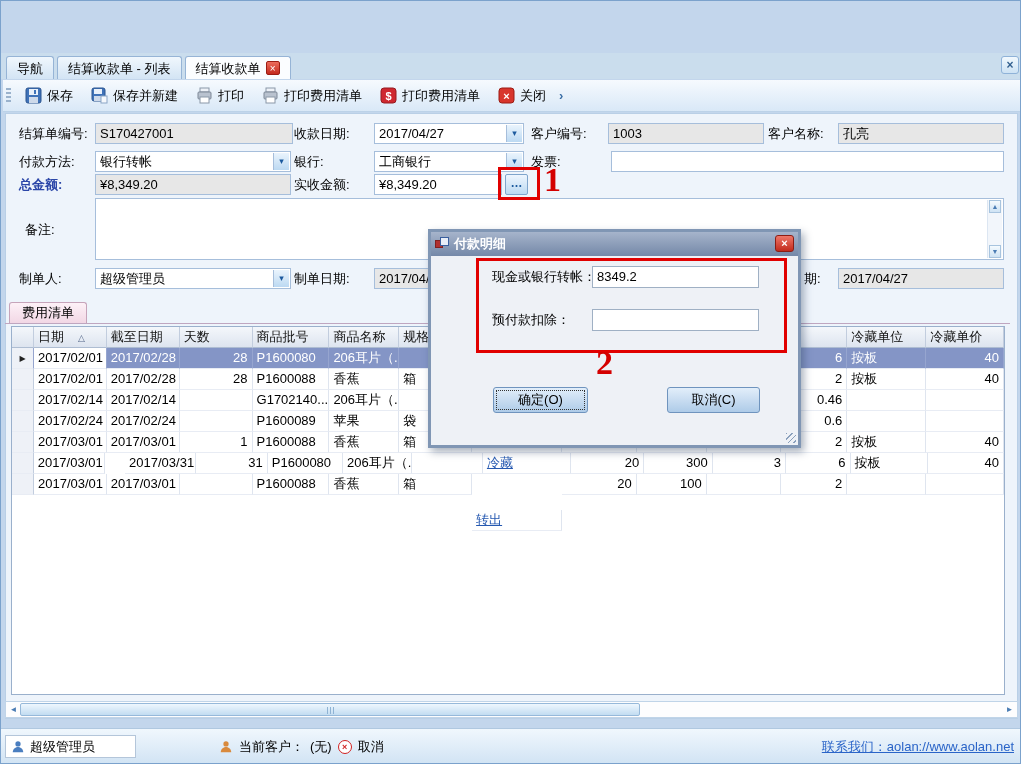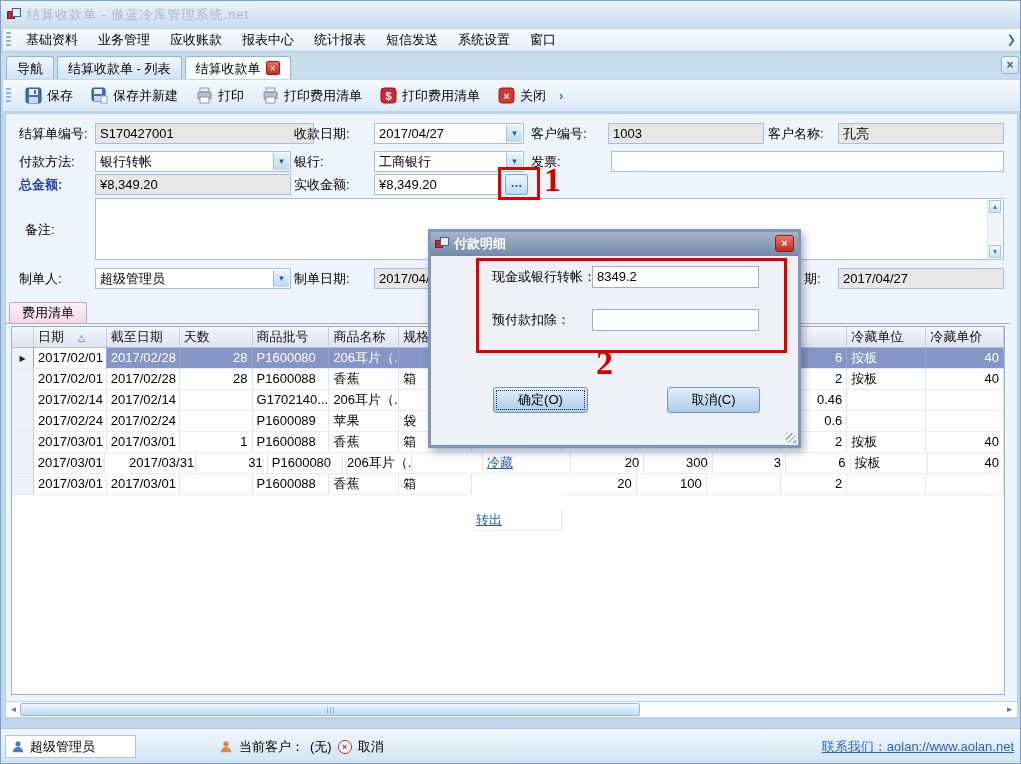--- a/index.html
+++ b/index.html
@@ -106,40 +106,21 @@
     background:linear-gradient(#e2eefa,#aecbe8);text-align:center;line-height:24px;}
   .dlg-btn.focus{outline:1px dotted #333;outline-offset:-4px;}
   .dlg-grip{position:absolute;right:2px;bottom:2px;width:10px;height:10px;
     background:repeating-linear-gradient(135deg,#8aa0bc 0 1px,transparent 1px 4px);}
 </style>
 </head>
 <body>
 
 <div id="app">
 
-  <div class="titlebar">
-    <span class="app-icon">
-        <span class="sq1"></span>
-        <span class="sq2"></span>
-      </span>
-    <span class="title-text">结算收款单 - 傲蓝冷库管理系统.net</span>
-  </div>
-
-  <div class="menubar">
-    <span class="grip"></span>
-    <span class="menu-item">基础资料</span>
-    <span class="menu-item">业务管理</span>
-    <span class="menu-item">应收账款</span>
-    <span class="menu-item">报表中心</span>
-    <span class="menu-item">统计报表</span>
-    <span class="menu-item">短信发送</span>
-    <span class="menu-item">系统设置</span>
-    <span class="menu-item">窗口</span>
-    <span class="menu-overflow">❯</span>
-  </div>
+
 
   <div class="tabbar">
     <div class="dtab">
       <span>导航</span>
     </div>
     <div class="dtab">
       <span>结算收款单 - 列表</span>
     </div>
     <div class="dtab active">
       <span>结算收款单</span>
@@ -197,21 +178,21 @@
             <text x="8.5" y="12.5" font-size="11" font-weight="bold" fill="#fff" text-anchor="middle" font-family="Liberation Sans,sans-serif">×</text>
           </svg></span>
       <span>关闭</span>
     </div>
     <span class="tb-chevron">›</span>
   </div>
 
   <div class="content"></div>
 
   <span class="f-label" style="left:18px;top:122px;">结算单编号:</span>
-  <div class="f-field ro" style="left:94px;top:122px;width:219px;">S170427001</div>
+  <div class="f-field ro" style="left:94px;top:122px;width:198px;">S170427001</div>
   <span class="f-label" style="left:293px;top:122px;">收款日期:</span>
   <div class="f-field combo" style="left:373px;top:122px;width:150px;">
     <span>2017/04/27</span>
     <span class="dd">▾</span>
   </div>
   <span class="f-label" style="left:530px;top:122px;">客户编号:</span>
   <div class="f-field ro" style="left:607px;top:122px;width:156px;">1003</div>
   <span class="f-label" style="left:767px;top:122px;">客户名称:</span>
   <div class="f-field ro" style="left:837px;top:122px;width:166px;">孔亮</div>
 

